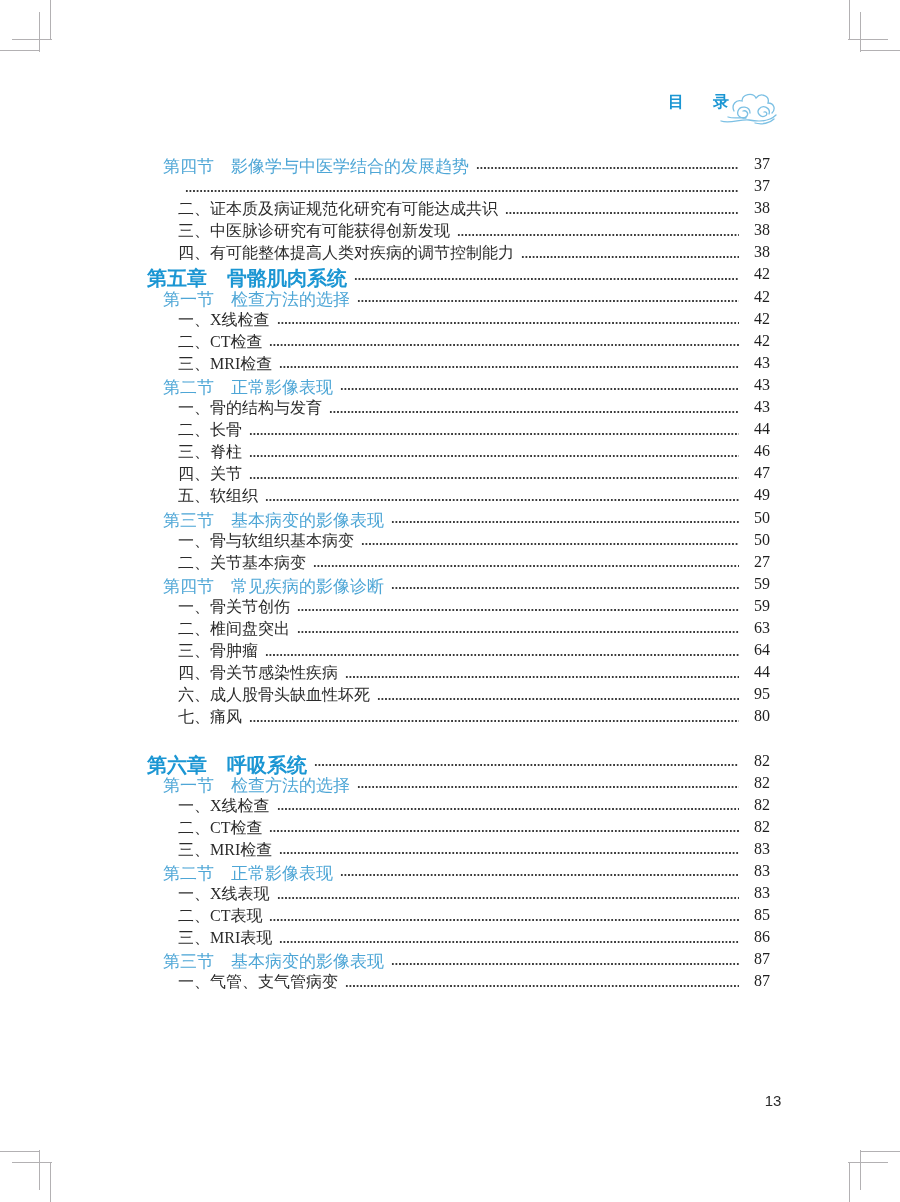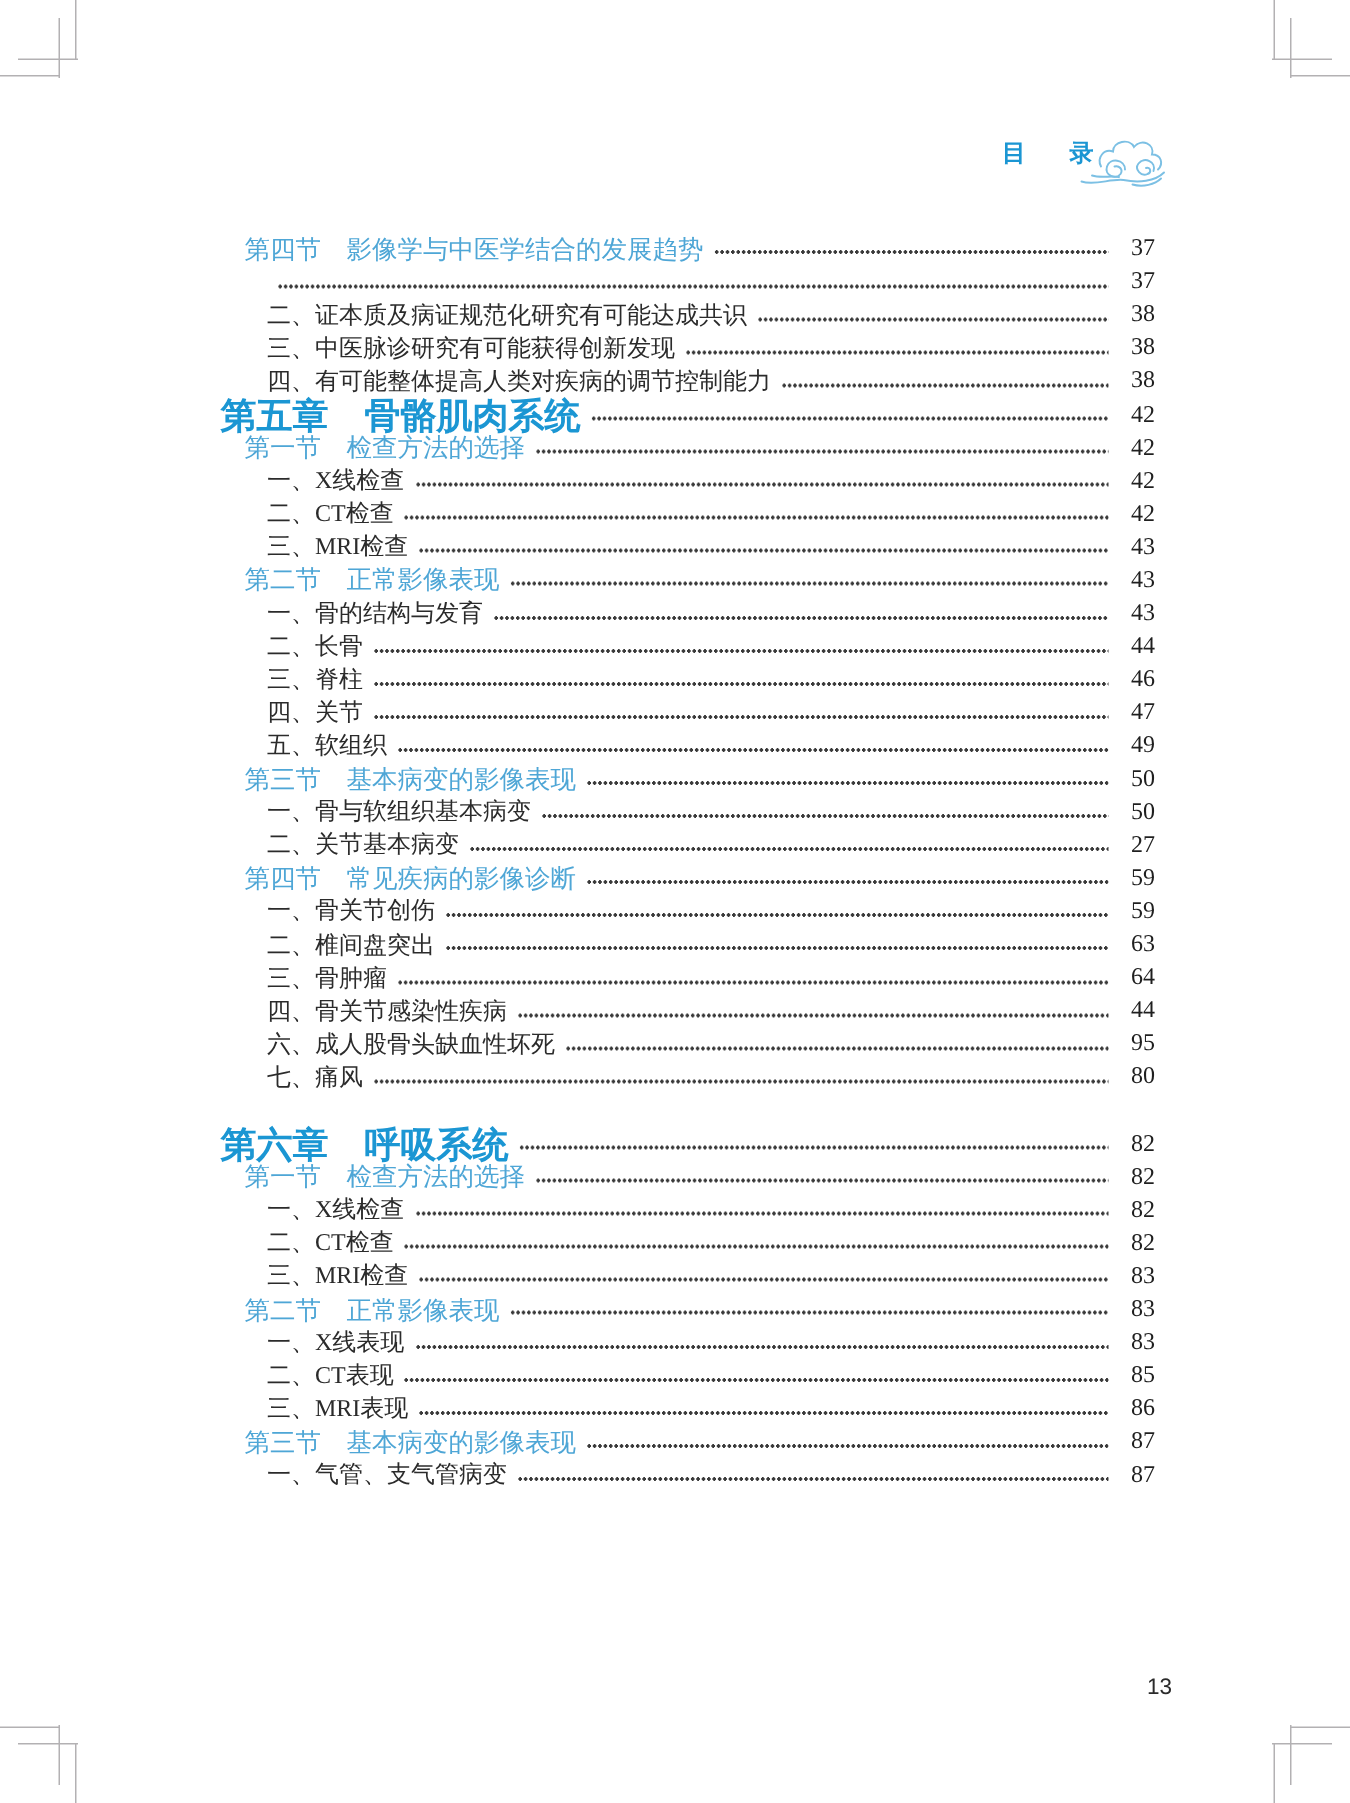--- a/index.html
+++ b/index.html
@@ -29,45 +29,45 @@
   
   .header-title{
     position:absolute;left:668px;top:92px;
     font-family:"Liberation Sans",sans-serif;font-weight:bold;
     font-size:16px;color:var(--accent-strong);
     letter-spacing:29px;white-space:nowrap;
   }
   .cloud{position:absolute;left:719px;top:88px;width:66px;height:42px;}
   
   .toc{position:absolute;left:147px;top:155px;width:623px;}
-  .row{display:flex;align-items:center;height:22.1px;color:var(--text);font-size:16px;}
+  .row{display:flex;height:22.1px;color:var(--text);font-size:16px;}
   .row .label{white-space:pre;}
   .row.section{padding-left:16px;}
   .row.section .label{color:var(--accent-light);font-size:17px;}
   .row.item{padding-left:31px;}
   .row.chapter .label{
     color:var(--accent-strong);font-family:"Liberation Sans",sans-serif;
-    font-weight:bold;font-size:24px;
+    font-weight:bold;font-size:20px;
   }
   .row.part{
     display:block;height:40px;line-height:40px;margin:12px 0 17px;
     text-align:center;color:var(--accent-strong);
     font-family:"Liberation Sans",sans-serif;font-weight:bold;font-size:26px;
   }
   .row.spacer{height:22.1px;}
   .leader{
     flex:1;align-self:stretch;margin:0 5px 0 7px;
     background-image:radial-gradient(circle,var(--dots) 0.95px,transparent 1.15px);
     background-size:3.6px 3.6px;background-repeat:repeat-x;background-position:0 62%;
   }
   .pgnum{min-width:26px;text-align:right;font-size:16px;color:#1f1f1f;}
   
   .folio{
     position:absolute;left:762px;top:1092px;width:22px;text-align:center;
-    font-family:"Liberation Sans",sans-serif;font-size:15px;color:#2b2b2b;margin-top:24px;
+    font-family:"Liberation Sans",sans-serif;font-size:15px;color:#2b2b2b;
   }
 </style>
 </head>
 <body>
 
 <div class="corner tl">
     <span class="v1"></span>
     <span class="h1"></span>
     <span class="v2"></span>
     <span class="h2"></span>

